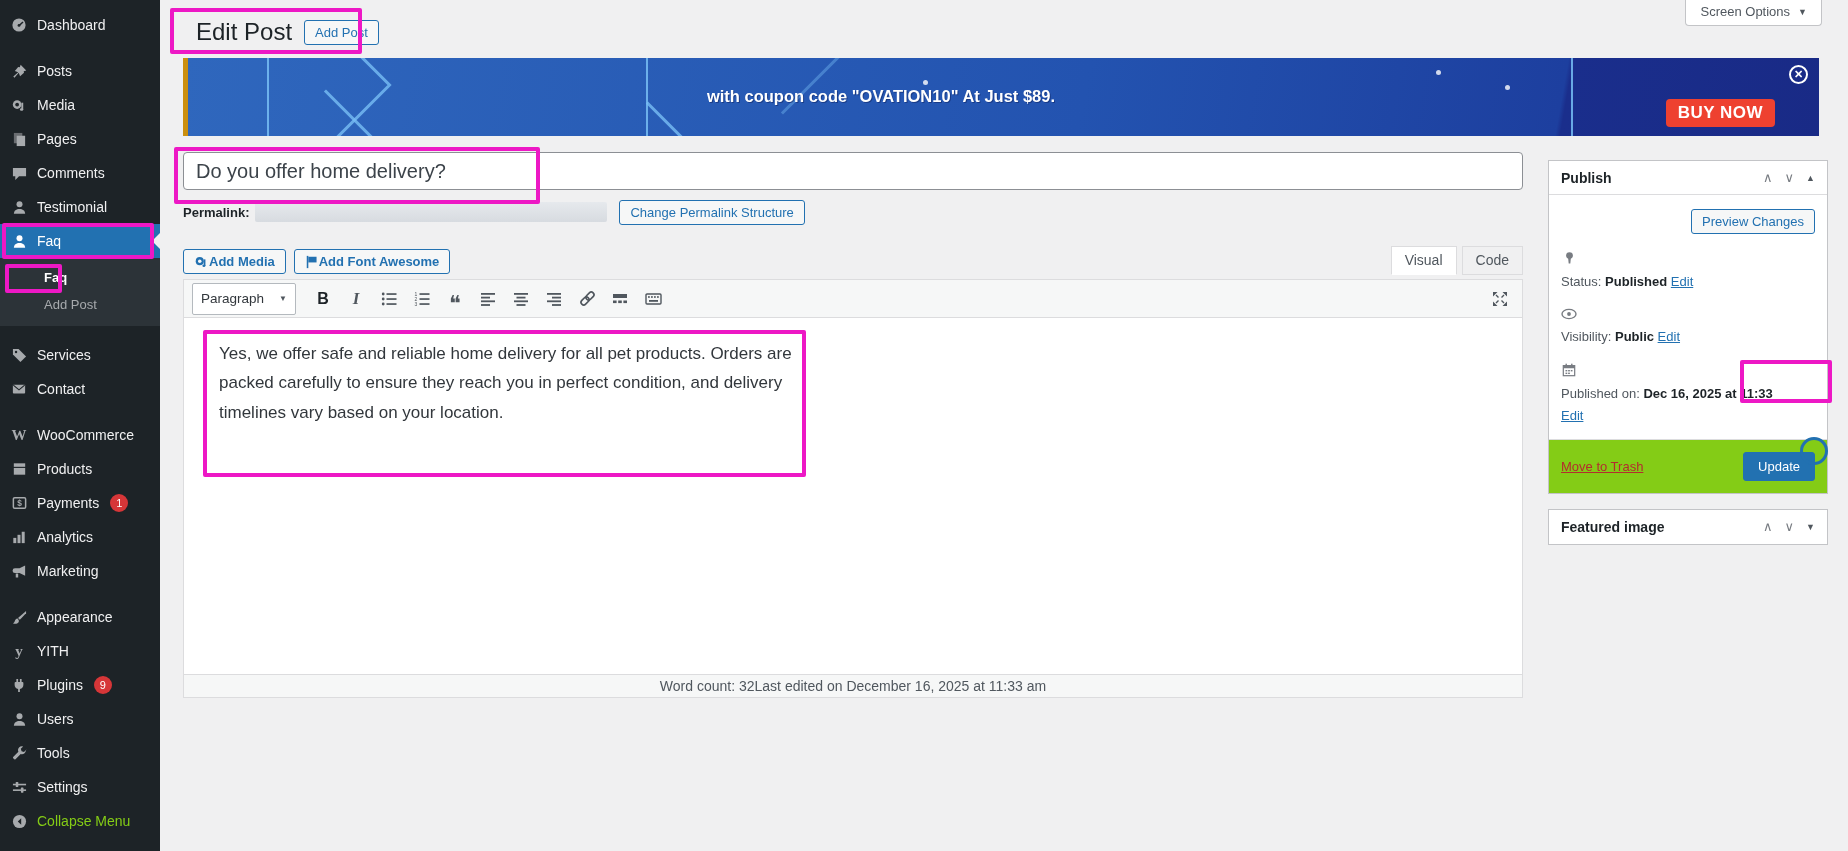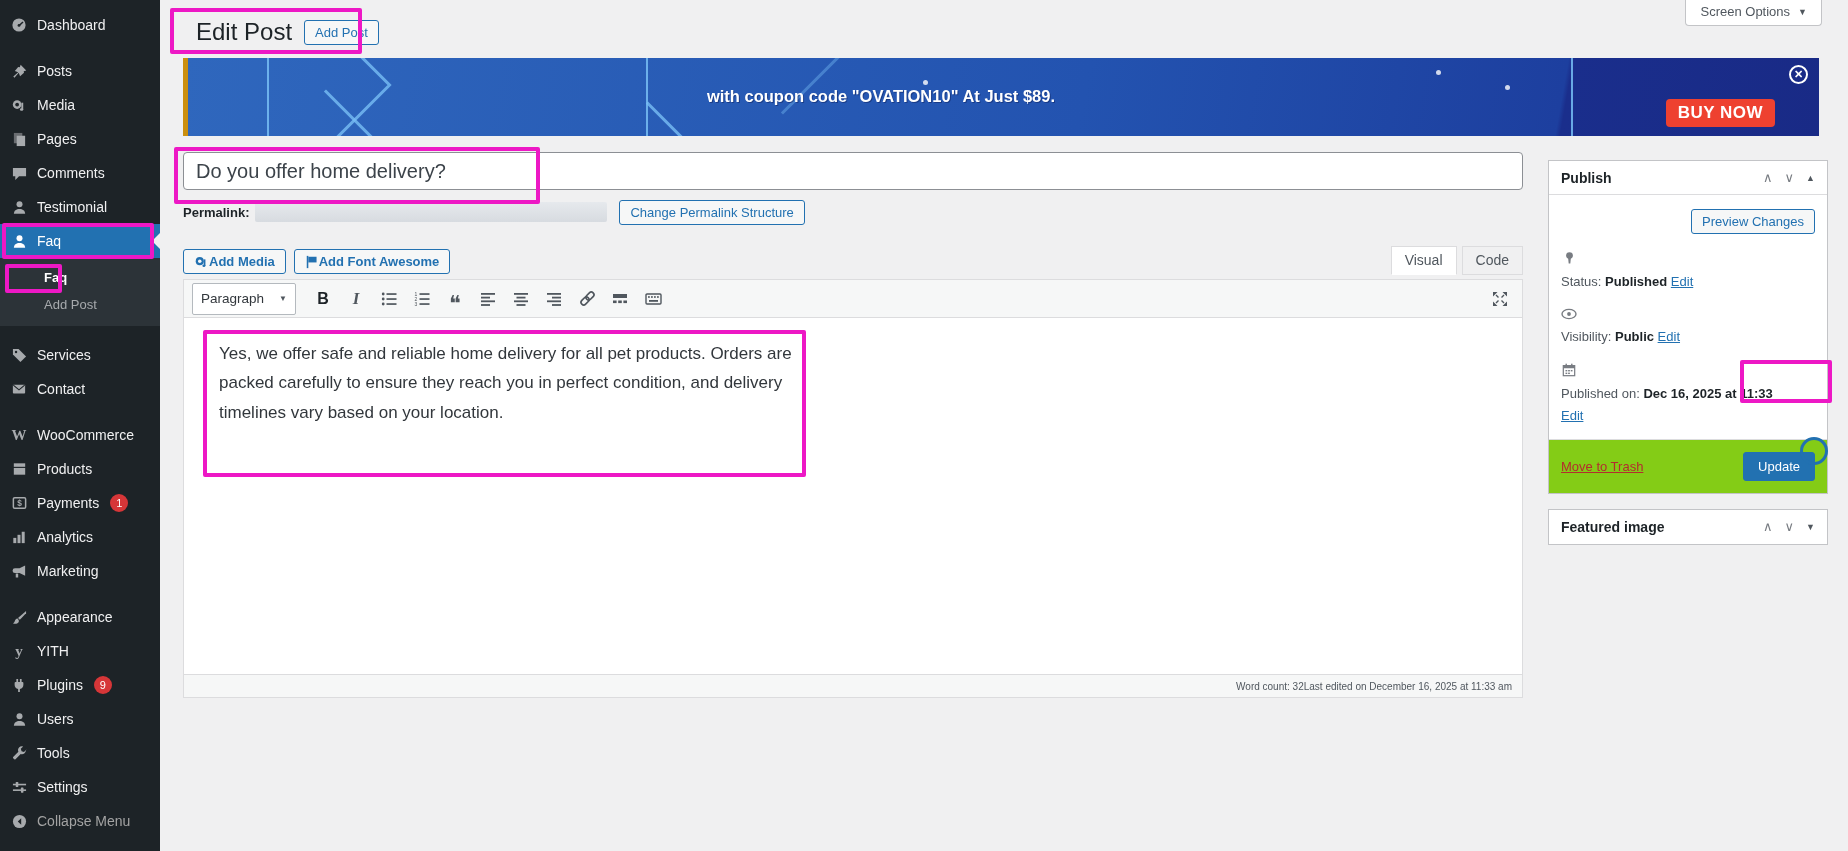--- a/index.html
+++ b/index.html
@@ -61,21 +61,21 @@
   .para-select { width:104px; height:32px; background:#fff; border:1px solid #b4b9be; border-radius:2px; display:flex; align-items:center; justify-content:space-between; padding:0 8px; font-size:13.5px; color:#32373c; cursor:pointer; margin-right:8px; }
   .para-select .chev { font-size:8px; color:#50575e; }
   .tbtn { width:28px; height:26px; display:flex; align-items:center; justify-content:center; color:#50575e; cursor:pointer; border-radius:2px; font-size:16px; }
   .tbtn svg { display:block; }
   .tbtn.bold { font-weight:900; font-size:16px; }
   .tbtn.italic { font-style:italic; font-family:"Liberation Serif", serif; font-size:17px; font-weight:bold; }
   .tbtn.quote { font-size:22px; line-height:0; padding-top:10px; }
   .tbtn.fullscreen { margin-left:auto; }
   .canvas { height:356px; padding:21px 30px 0 35px; cursor:text; }
   .canvas p { max-width:575px; font-size:17px; line-height:1.73; color:#32373c; font-family:"Liberation Sans", sans-serif; }
-  .statusbar { display:flex; justify-content:flex-end; align-items:center; background:#f6f7f7; border-top:1px solid #dcdcde; padding:3px 10px; font-size:10px; color:#50575e; height:23px; }
+  .statusbar { display:flex; justify-content:center; align-items:center; background:#f6f7f7; border-top:1px solid #dcdcde; padding:3px 10px; font-size:14px; color:#50575e; height:23px; }
 
   
   .rightcol { position:absolute; left:1548px; top:160px; width:280px; z-index:4; }
   .panel { background:#fff; border:1px solid #c3c4c7; }
   .panel-head { display:flex; align-items:center; padding:0 12px; height:34px; border-bottom:1px solid #dcdcde; }
   .panel-title { font-size:14px; font-weight:bold; color:#1d2327; }
   .panel-ctrls { margin-left:auto; display:flex; align-items:center; gap:12px; color:#787c82; }
   .pc-arrow { font-size:13px; cursor:pointer; }
   .pc-toggle { font-size:9px; cursor:pointer; color:#50575e; }
   .panel-body { padding:14px 12px 16px; font-size:13px; color:#50575e; }
@@ -272,21 +272,21 @@
       <span class="ico">
           <svg width="15" height="15" viewBox="0 0 16 16">
             <rect x="1" y="4" width="14" height="1.7" fill="currentColor"></rect>
             <rect x="1" y="10" width="14" height="1.7" fill="currentColor"></rect>
             <rect x="4" y="2.1" width="2.7" height="5.4" rx=".6" fill="currentColor"></rect>
             <rect x="9.5" y="8.1" width="2.7" height="5.4" rx=".6" fill="currentColor"></rect>
           </svg>
         </span>
       <span>Settings</span>
     </div>
-    <div class="mi" style="color:#a3a3a3;">
+    <div class="mi" style="color:#84cc16;">
       <span class="ico">
           <svg width="15" height="15" viewBox="0 0 16 16">
             <circle cx="8" cy="8" r="7" fill="currentColor"></circle>
             <path d="M9.8 4.6L6.2 8l3.6 3.4z" fill="#1d2327"></path>
           </svg>
         </span>
       <span>Collapse Menu</span>
     </div>
   </nav>
 

